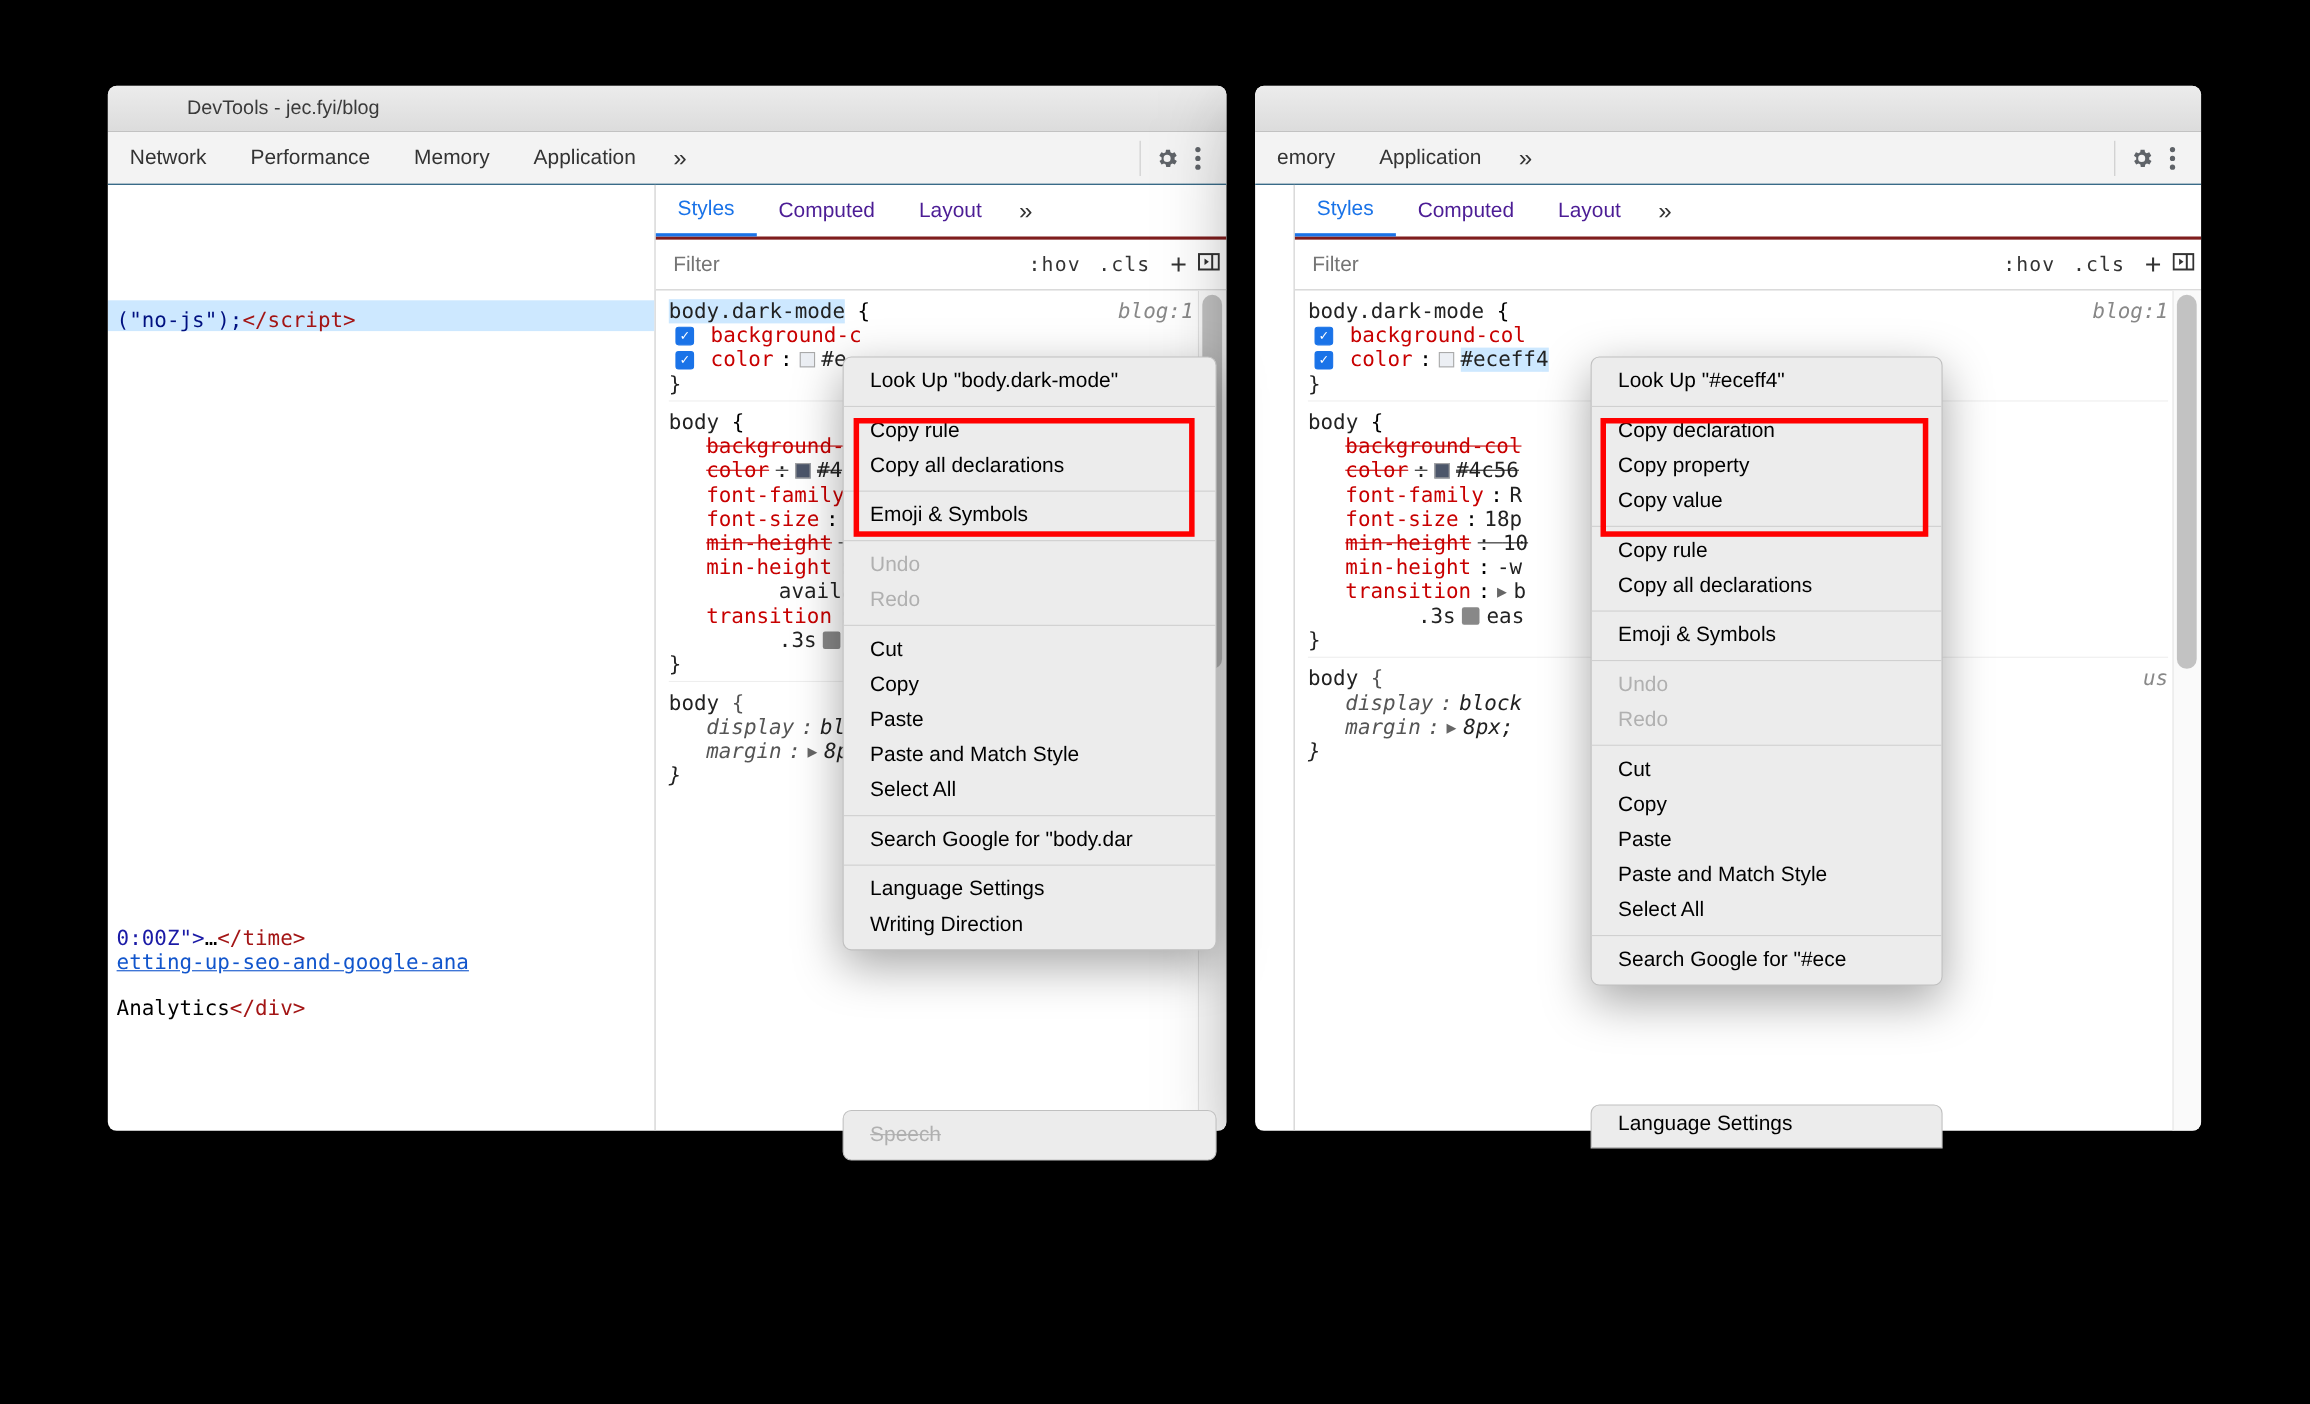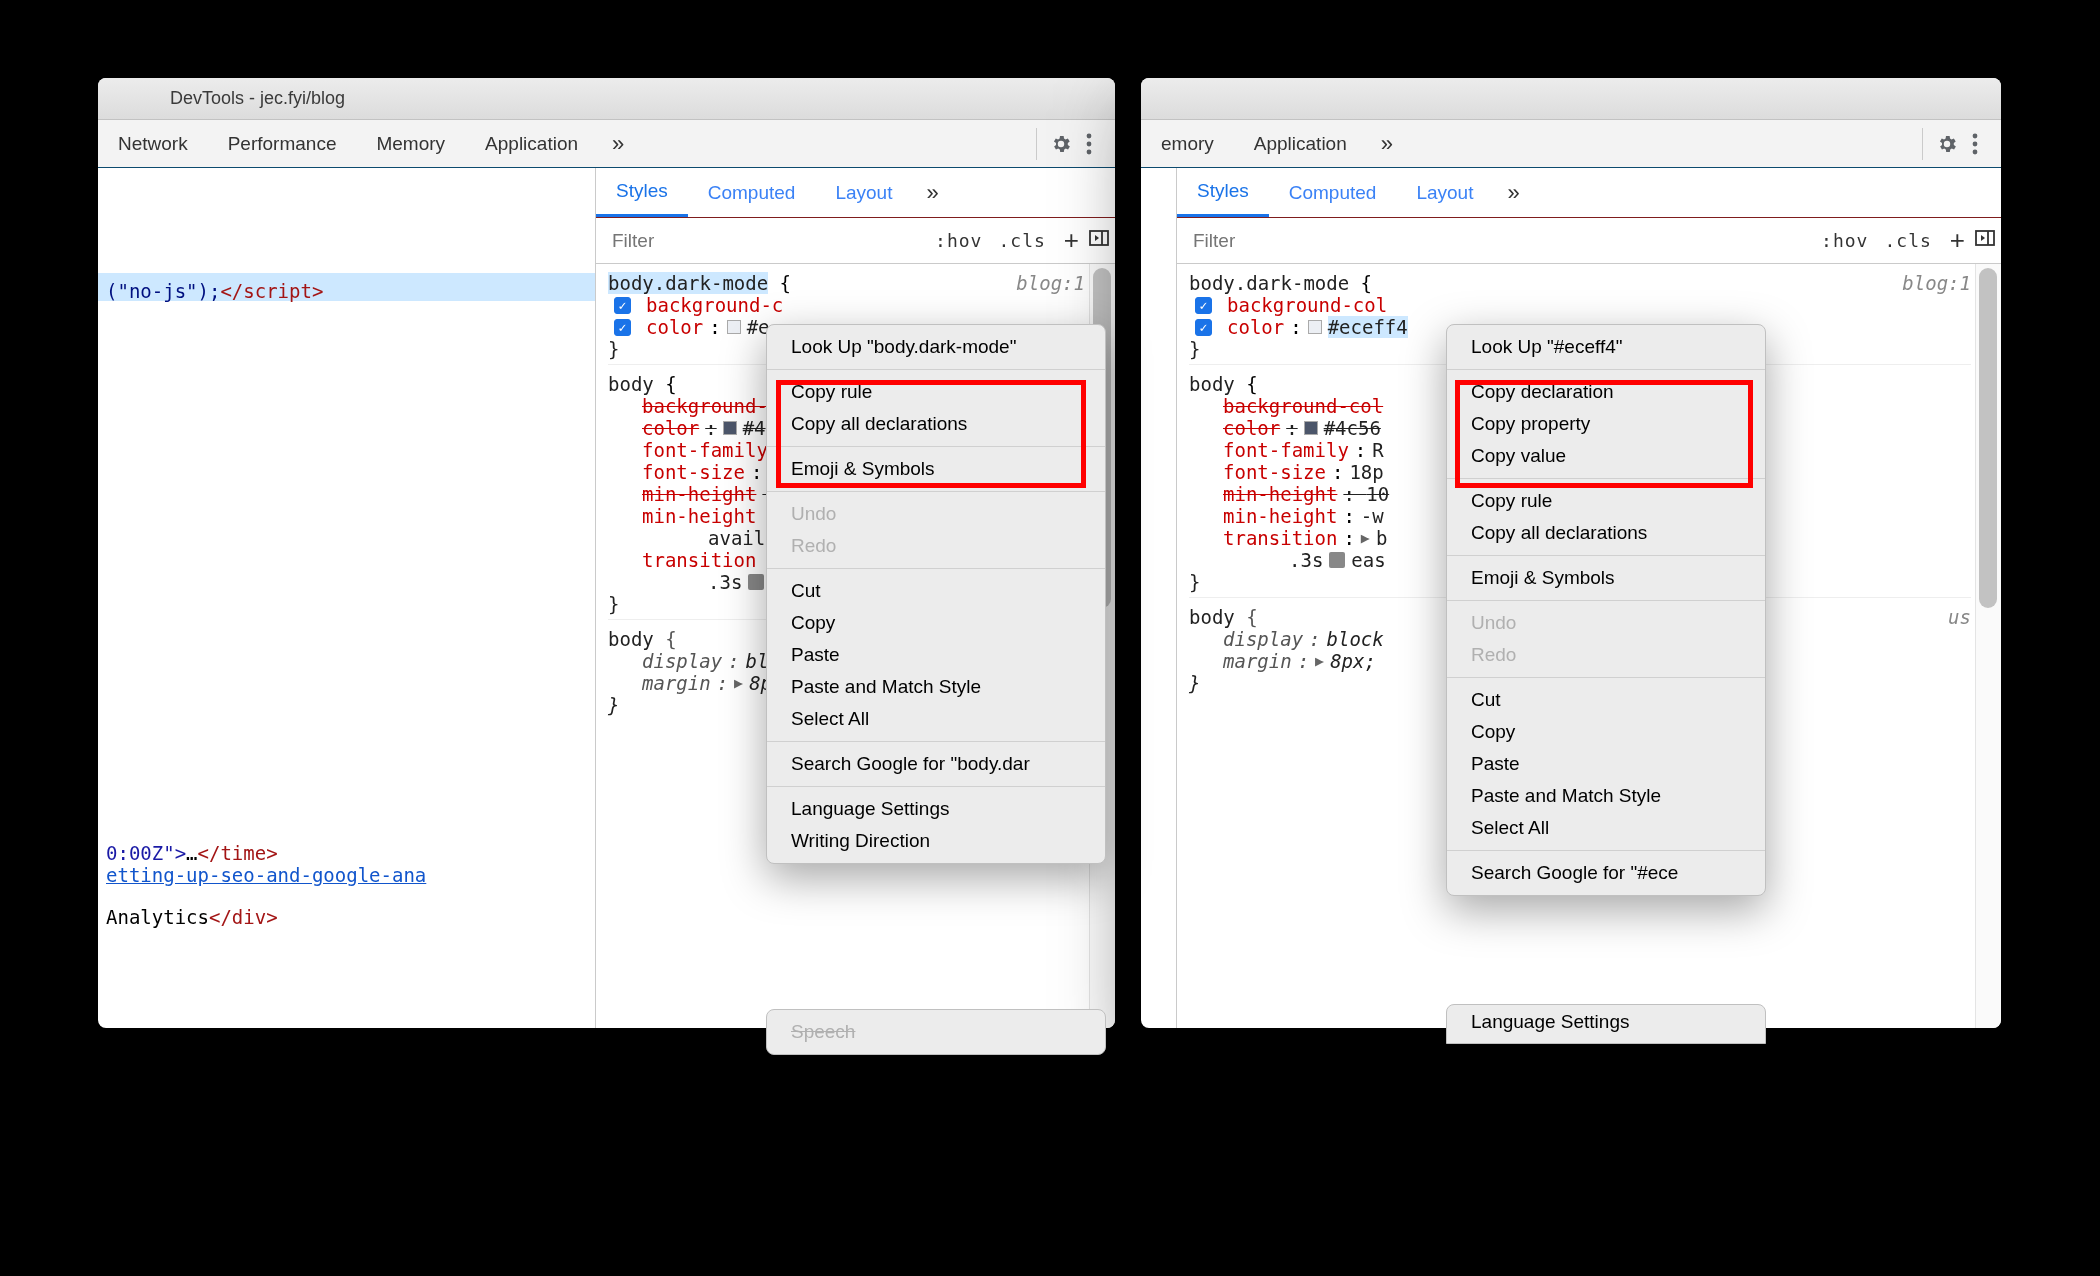--- a/index.html
+++ b/index.html
@@ -83,24 +83,24 @@
     
     .styles-pane {
       flex: 1;
       position: relative;
       display: flex;
       flex-direction: column;
       overflow: hidden;
     }
     .styles-tabs {
       height: 50px;
-      border-bottom: 1px solid #7f1d1d;
+      border-bottom: 3px solid #7f1d1d;
       display:flex; align-items:center;text-align:right;
     }
-    .styles-tab { padding: 0 20px; height:100%; display:flex; align-items:center; color:#3b82f6; }
+    .styles-tab { padding: 0 20px; height:100%; display:flex; align-items:center; color:#4c1d95; }
     .styles-tab.active { color:#1a73e8; border-bottom: 3px solid #1a73e8; padding-bottom:0; }
     
     .styles-filterbar {
       height: 46px;
       border-bottom: 1px solid #cacaca;
       display:flex; align-items:center;
       padding: 0 6px;
       background:#fff;
     }
     .filter-input { flex:1; border:none; outline:none; font:inherit; color:#888; padding-left:10px; background:transparent;}

